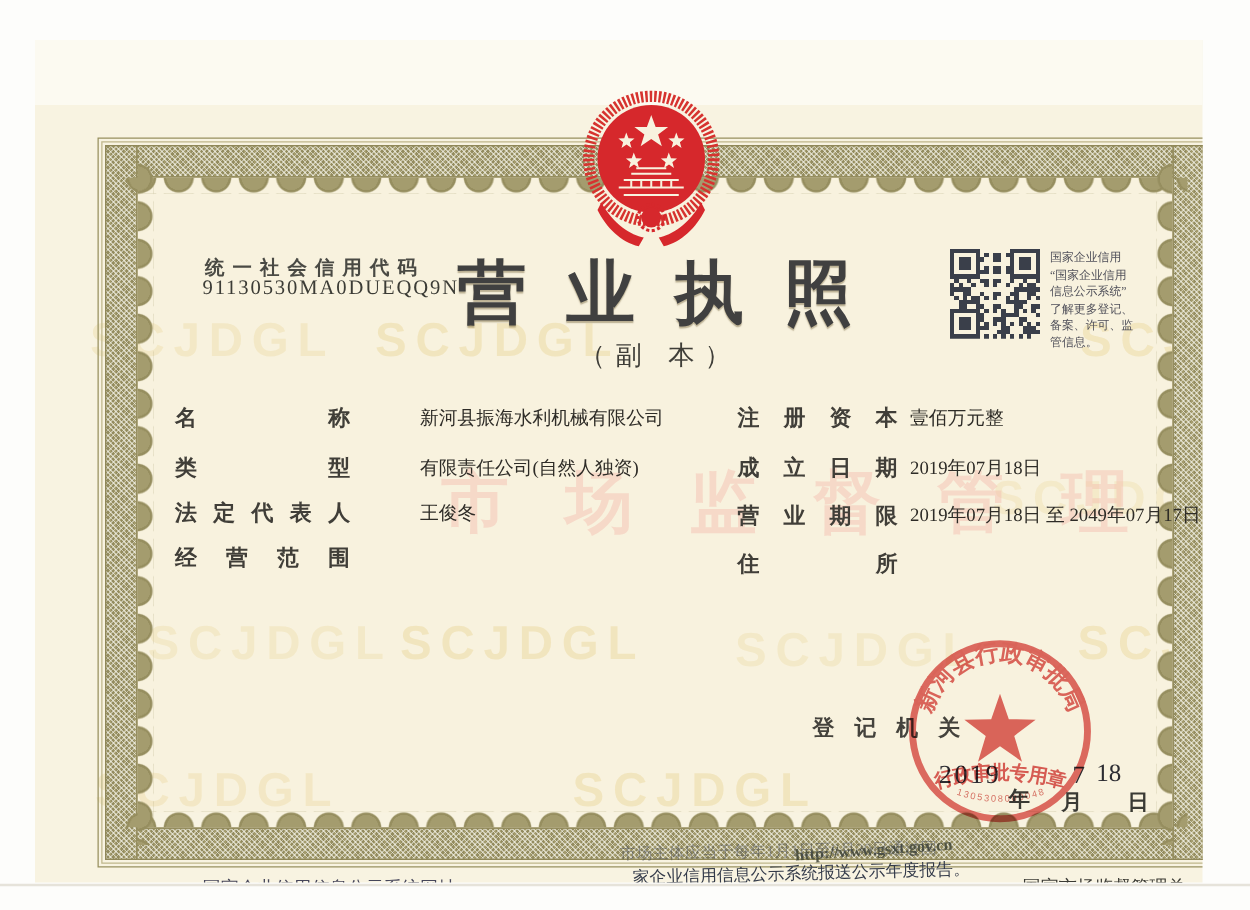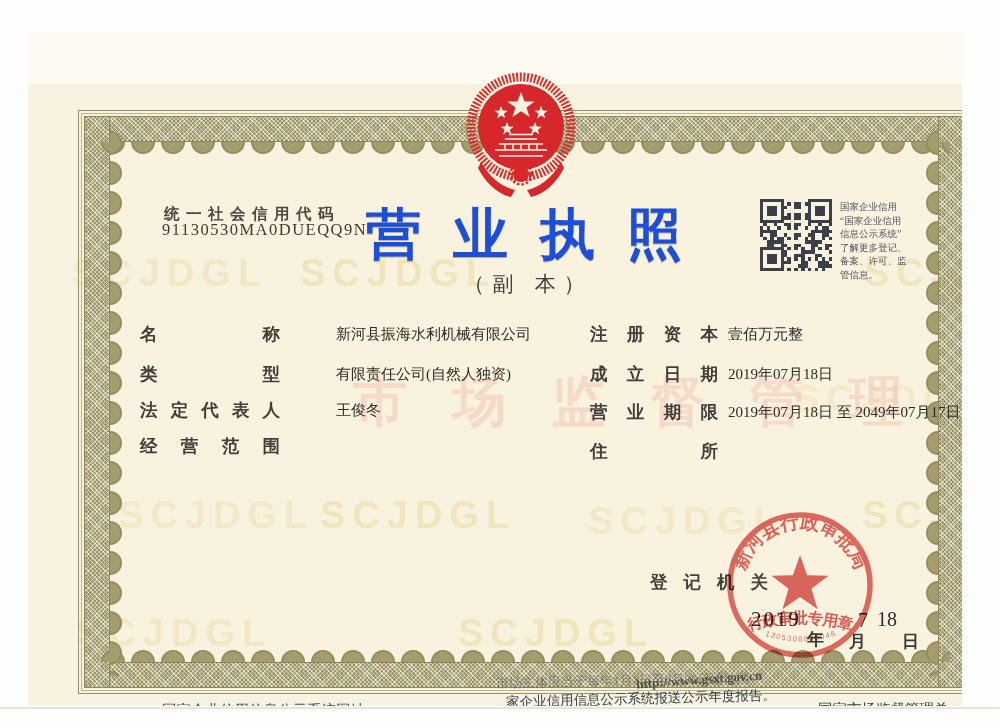--- a/index.html
+++ b/index.html
@@ -46,21 +46,21 @@
     z-index:1; font-size:54px; font-weight:bold; color:#f4bcae; opacity:.45; }
 
   .emblem { position:absolute; left:437px; top:38px; width:112px; height:128px; z-index:4; }
 
   .credit-label { position:absolute; left:136px; top:172px; font-size:15.5px; font-weight:bold;
     letter-spacing:6.5px; color:#4a4a44; z-index:4; }
   .credit-code { position:absolute; left:134px; top:188px; font-size:16.5px; letter-spacing:1.5px;
     color:#3c3c36; z-index:4; }
 
   .doc-title { position:absolute; left:56px; top:166px; width:880px; text-align:center; z-index:4;
-    font-size:55px; font-weight:bold; letter-spacing:32px; text-indent:32px; color:#1d4ed8;
+    font-size:55px; font-weight:bold; letter-spacing:32px; text-indent:32px; color:#404040;
     text-shadow:0 1px 1px rgba(70,48,0,.35); font-family:"Liberation Sans", sans-serif; }
   .doc-subtitle { position:absolute; left:56px; top:238px; width:880px; text-align:center; z-index:4;
     font-size:21px; letter-spacing:8px; text-indent:8px; color:#3f3e38; font-weight:normal; }
 
   .qr-box { position:absolute; left:732px; top:167px; width:72px; height:72px; z-index:4; }
   .qr-caption { position:absolute; left:812px; top:169px; width:104px; z-index:4;
     font-size:9.5px; line-height:13.6px; color:#50505a; }
 
   .field-label { position:absolute; display:flex; justify-content:space-between; z-index:4;
     font-size:17.5px; font-weight:bold; color:#403e38; }

